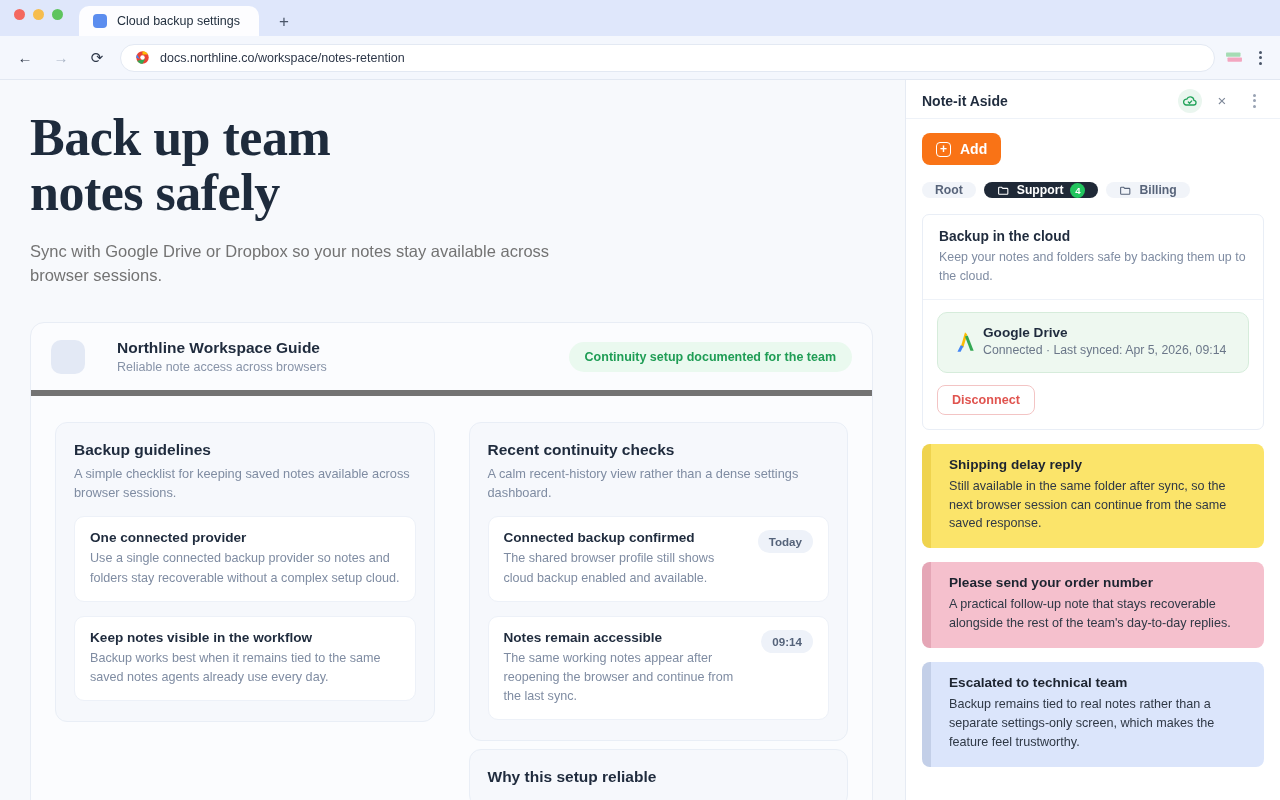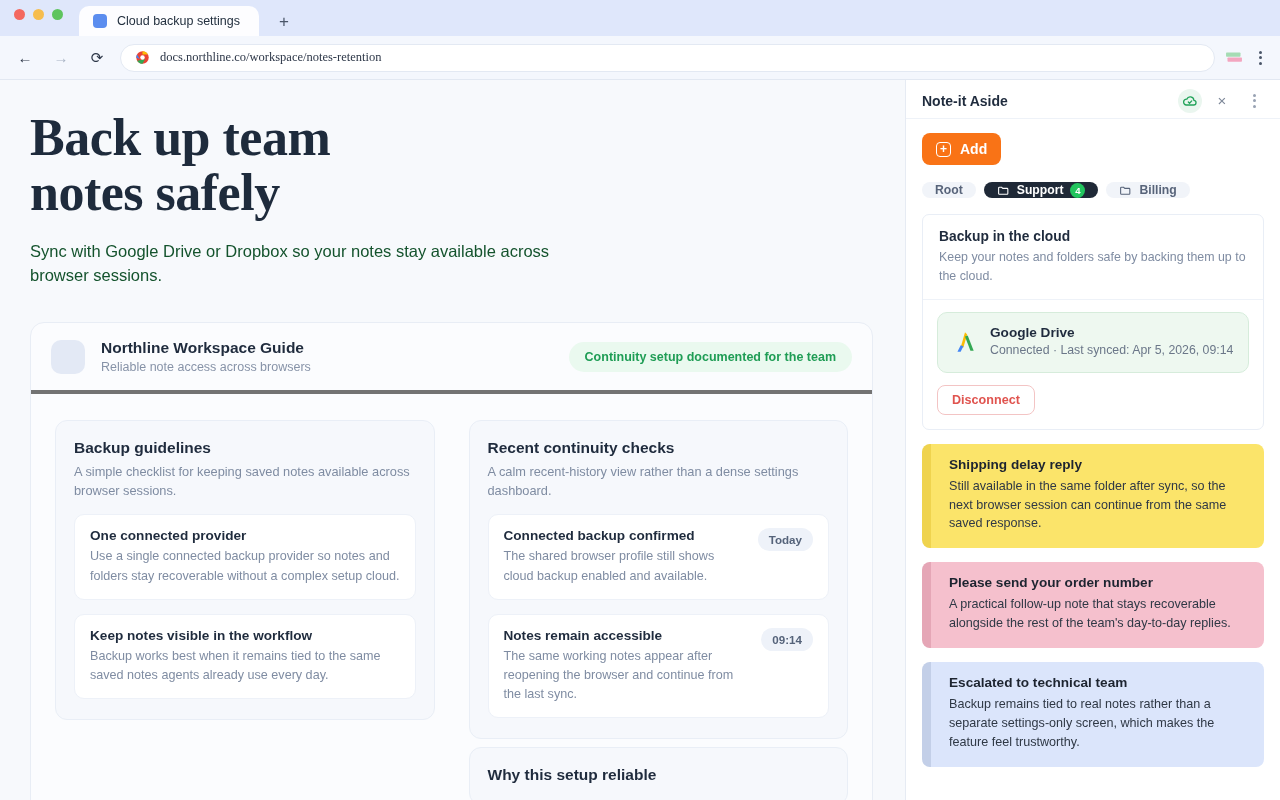--- a/index.html
+++ b/index.html
@@ -42,51 +42,51 @@
     height: 44px; background: #f4f7fd; display: flex; align-items: center;
     gap: 10px; padding: 0 12px; border-bottom: 1px solid #e2e8f2; flex: none;
   }
   .navbtn {
     width: 26px; height: 26px; display: flex; align-items: center; justify-content: center;
     color: #2d3748; font-size: 15px;
   }
   .navbtn.disabled { color: #a9b4c5; }
   .omnibox {
     flex: 1; height: 28px; background: #ffffff; border: 1px solid #e3e9f3;
-    border-radius: 14px; display: flex; align-items: center; gap: 10px; padding: 0 14px; font-family: Liberation Serif, serif;
+    border-radius: 14px; display: flex; align-items: center; gap: 10px; padding: 0 14px;
   }
   .omnibox-url { font-size: 12.5px; color: #2d3748; white-space: nowrap; }
   .ext-icon { width: 18px; height: 13px; flex: none; }
   .kebab { display: flex; flex-direction: column; gap: 2.5px; align-items: center; padding: 0 6px; }
   .kebab i { width: 3px; height: 3px; border-radius: 50%; background: #4a5568; display: block; }
 
   
   .viewport { flex: 1; display: flex; overflow: hidden; background: #f7f9fc; }
 
   
   .page { flex: 1; overflow: hidden; padding: 30px 32px 0 30px; position: relative; }
 
   .hero-title {
     font-family: "Liberation Serif", serif;
     font-size: 52px; font-weight: 700; line-height: 1.06;
     color: #1e2b3c; letter-spacing: -0.5px;
   }
   .hero-sub {
     margin-top: 20px; font-size: 16.5px; line-height: 1.45;
-    color: #14532d; max-width: 520px;
+    color: #737373; max-width: 520px;
   }
 
   .guide-card {
     margin-top: 34px; background: #fbfcfe;
     border: 1px solid #e8edf5; border-radius: 14px;
     overflow: hidden; height: 520px;
   }
   .guide-head {
-    display: flex; align-items: center; gap: 16px;
-    padding: 16px 20px; border-bottom: 4px solid #737373;
+    display: flex; align-items: center; gap: 32px;
+    padding: 16px 20px; border-bottom: 6px solid #737373;
   }
   .guide-avatar { width: 34px; height: 34px; border-radius: 10px; background: #e3e9f5; flex: none; }
   .guide-titles { flex: 1; }
   .guide-name { font-size: 15.5px; font-weight: 700; color: #1f2b3d; }
   .guide-desc { font-size: 12.5px; color: #8793a8; margin-top: 3px; }
   .guide-pill {
     background: #eaf9ef; color: #1f9d55; font-size: 12.5px; font-weight: 700;
     padding: 8px 16px; border-radius: 20px; white-space: nowrap;
   }
 
@@ -164,21 +164,21 @@
     margin-top: 16px; background: #ffffff;
     border: 1px solid #e9eef6; border-radius: 7px; overflow: hidden;
   }
   .backup-head { padding: 14px 16px 14px 16px; border-bottom: 1px solid #eef2f8; }
   .backup-title { font-size: 13.8px; font-weight: 700; color: #1f2b3d; }
   .backup-sub { font-size: 12.4px; color: #7f8ca2; line-height: 1.5; margin-top: 4px; }
   .backup-inner { padding: 12px 14px 14px 14px; }
 
   .provider {
     background: #eef8f0; border: 1px solid #d6ecdb; border-radius: 10px;
-    padding: 12px 14px; display: flex; gap: 12px; align-items: center;
+    padding: 12px 14px; display: flex; gap: 5px; align-items: center;
   }
   .provider-info { flex: 1; min-width: 0; }
   .provider-name { font-size: 13.6px; font-weight: 700; color: #1f2b3d; }
   .provider-status { font-size: 12.3px; color: #6b7789; line-height: 1.42; margin-top: 2px; }
 
   .disconnect {
     margin-top: 12px; background: #ffffff; border: 1px solid #f3c4c4;
     color: #e0544f; border-radius: 8px; height: 30px; padding: 0 14px;
     font-size: 12.6px; font-weight: 700; font-family: inherit; cursor: pointer;
   }

